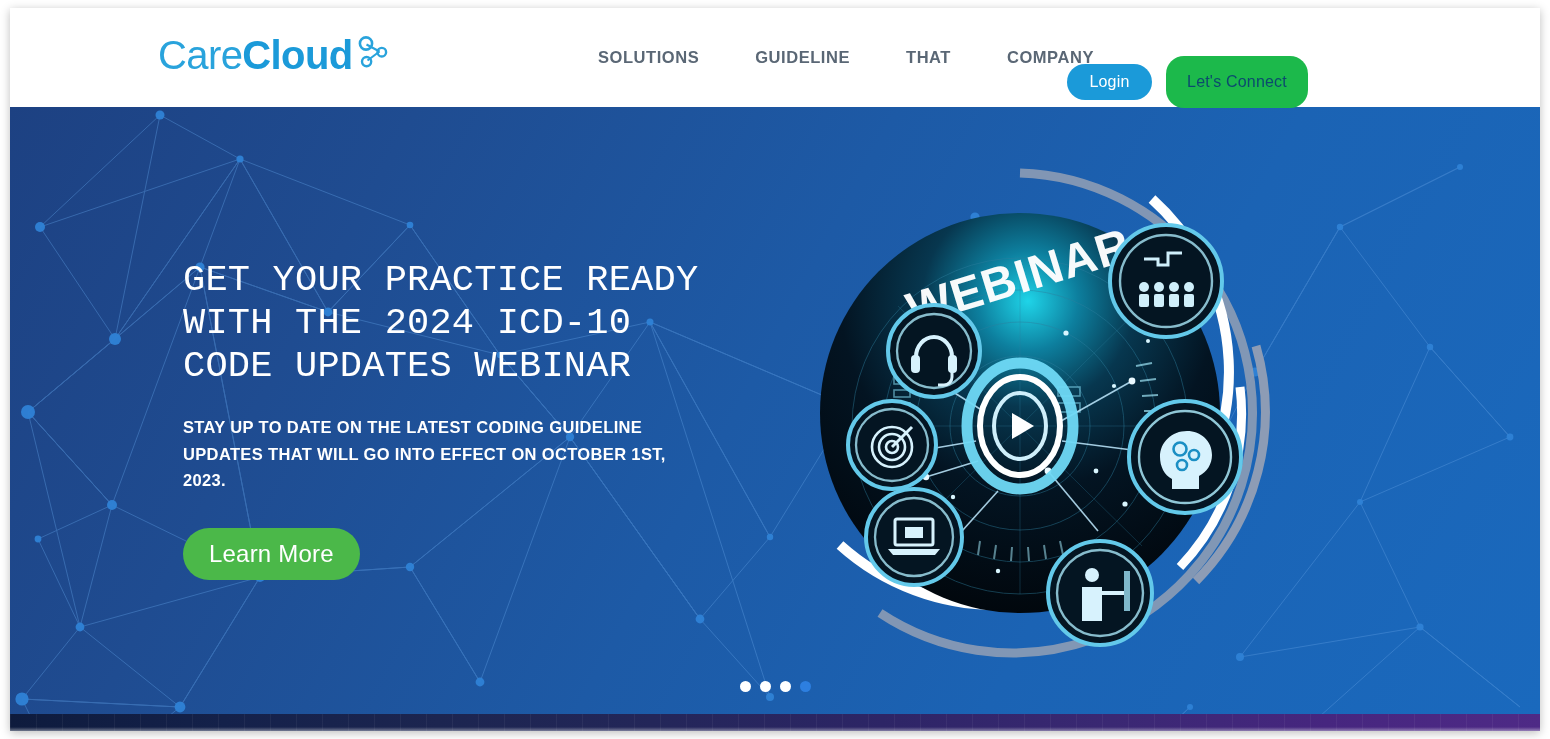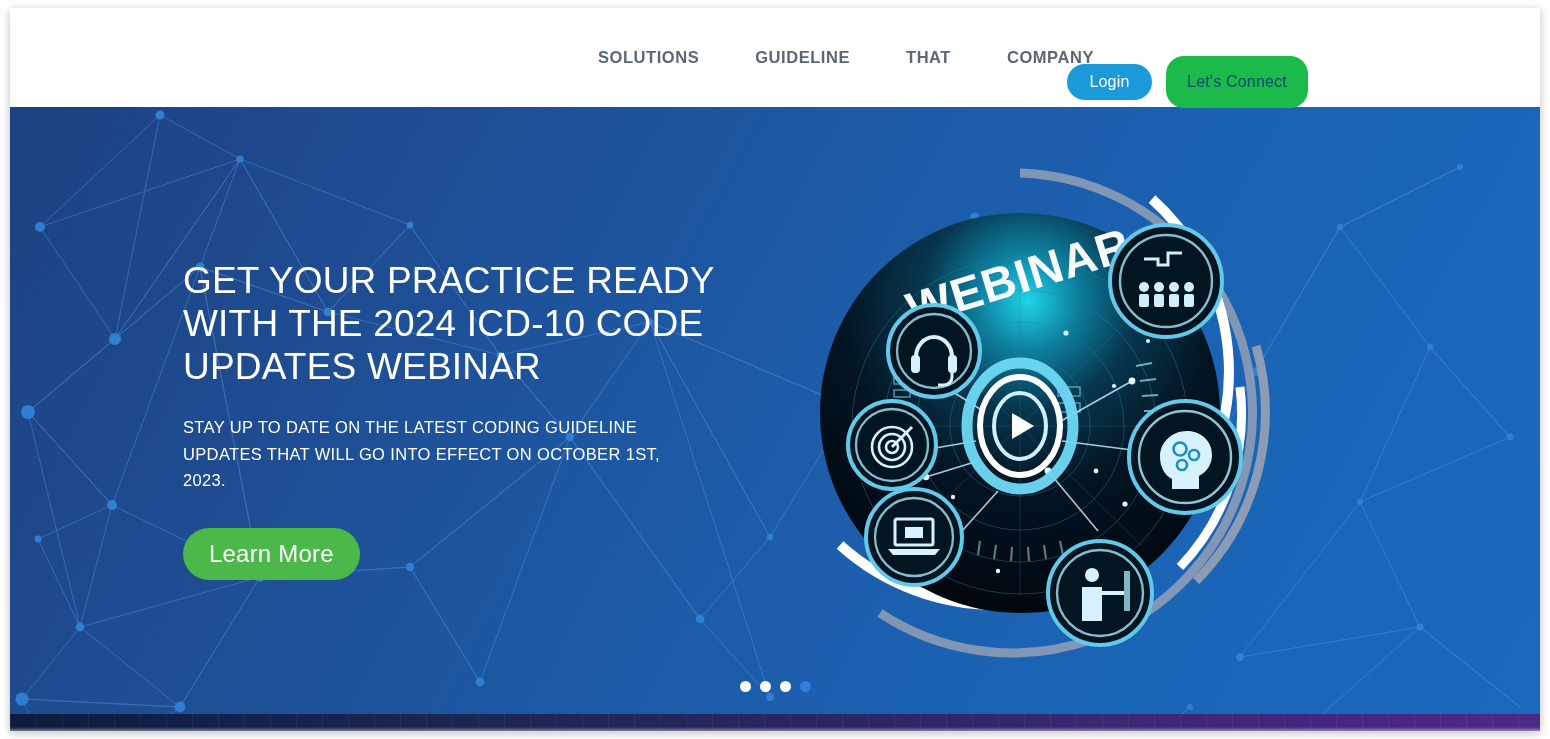--- a/index.html
+++ b/index.html
@@ -160,34 +160,34 @@
   }
 
   .hero-copy {
     position: absolute;
     left: 173px;
     top: 152px;
     width: 540px;
   }
 
   .hero-title {
-    font-family: Liberation Sans, sans-serif;
+    font-family: Liberation Mono, monospace;
     font-size: 37px;
     line-height: 43px;
     font-weight: 400;
     color: #ffffff;
     letter-spacing: 0.2px;
     margin-bottom: 26px;
   }
 
   .hero-sub {
     font-family: "Liberation Sans", sans-serif;
     font-size: 16.5px;
     line-height: 26.5px;
-    font-weight: 400;
+    font-weight: 700;
     color: #ffffff;
     letter-spacing: 0.35px;
     max-width: 520px;
   }
 
   .btn-learn {
     display: inline-flex;
     align-items: center;
     justify-content: center;
     margin-top: 34px;
@@ -260,20 +260,32 @@
   }
 </style>
 </head>
 <body>
 
 <div id="page">
   <div class="frame">
 
     <header class="site-header">
 
+      <a class="brand" href="#">
+        <span class="brand-wordmark"><span>Care</span><span class="bold">Cloud</span></span>
+        <span class="brand-mark">
+          <svg width="40" height="40" viewBox="0 0 40 40" aria-hidden="true">
+            <line x1="12.5" y1="11.5" x2="25.5" y2="18.5" stroke="#29a3dc" stroke-width="2.1"></line>
+            <line x1="25.5" y1="18.5" x2="13.5" y2="27.5" stroke="#29a3dc" stroke-width="2.1"></line>
+            <circle cx="12" cy="10.5" r="6.1" fill="none" stroke="#29a3dc" stroke-width="2.6"></circle>
+            <circle cx="27.8" cy="19.2" r="4.3" fill="none" stroke="#29a3dc" stroke-width="2.4"></circle>
+            <circle cx="12.6" cy="28.6" r="4.6" fill="none" stroke="#29a3dc" stroke-width="2.4"></circle>
+          </svg>
+        </span>
+      </a>
 
       <nav class="main-nav">
         <a class="nav-link" href="#">SOLUTIONS</a>
         <a class="nav-link" href="#">GUIDELINE</a>
         <a class="nav-link" href="#">THAT</a>
         <a class="nav-link" href="#">COMPANY</a>
       </nav>
 
       <div class="header-actions">
         <button class="btn-login" type="button">Login</button>

